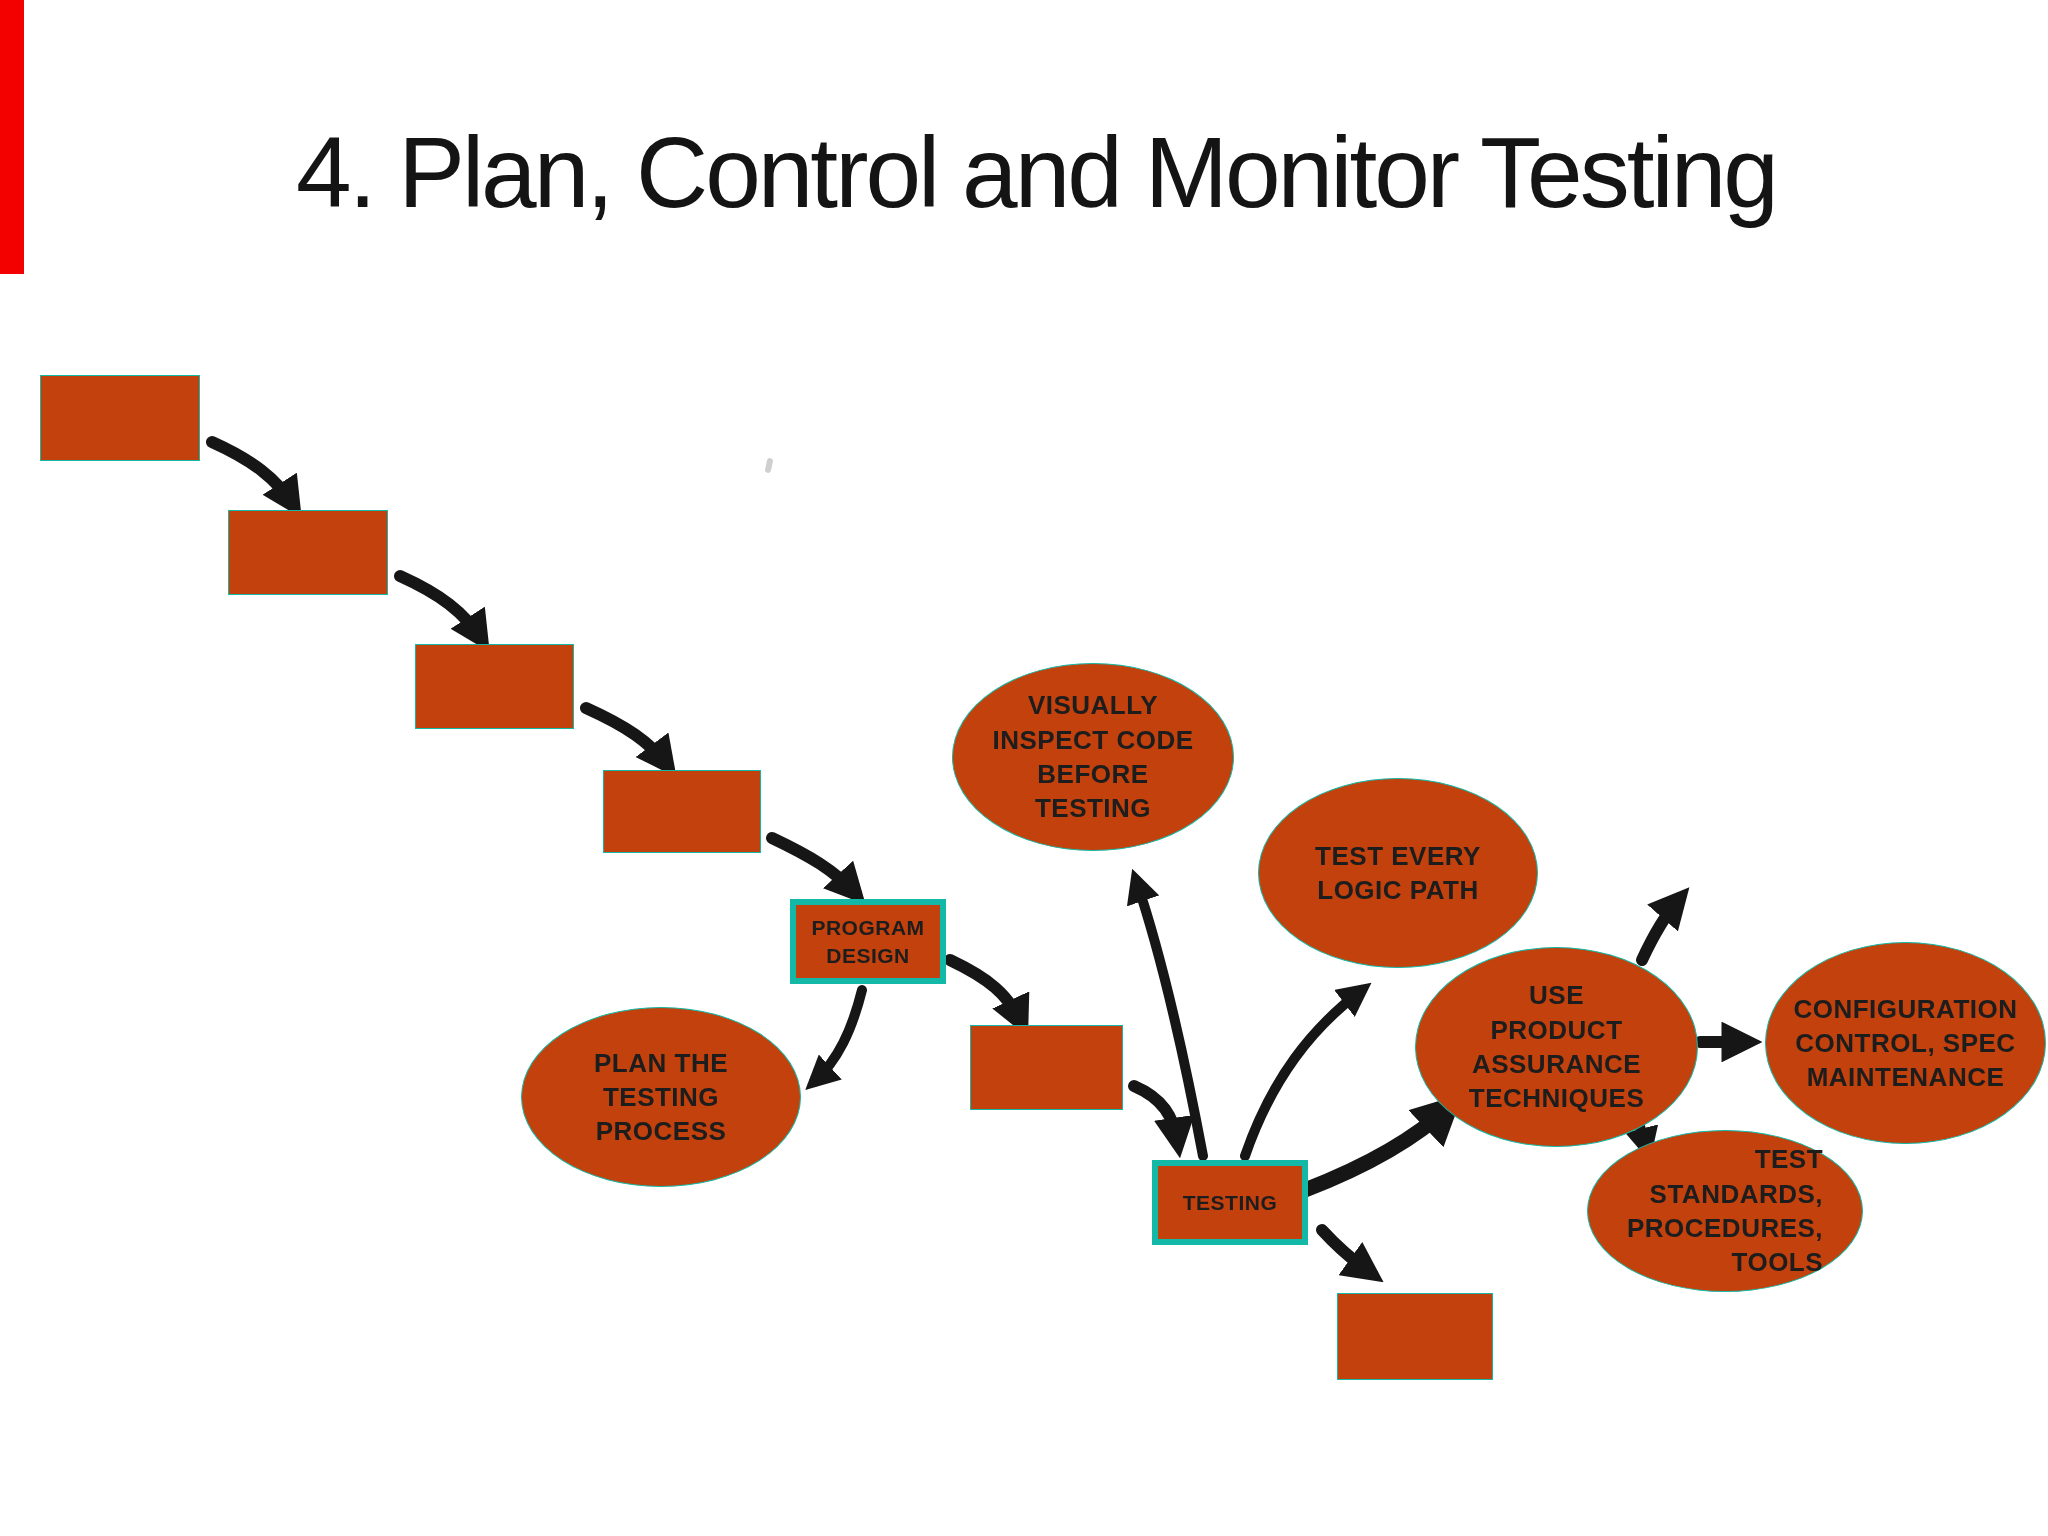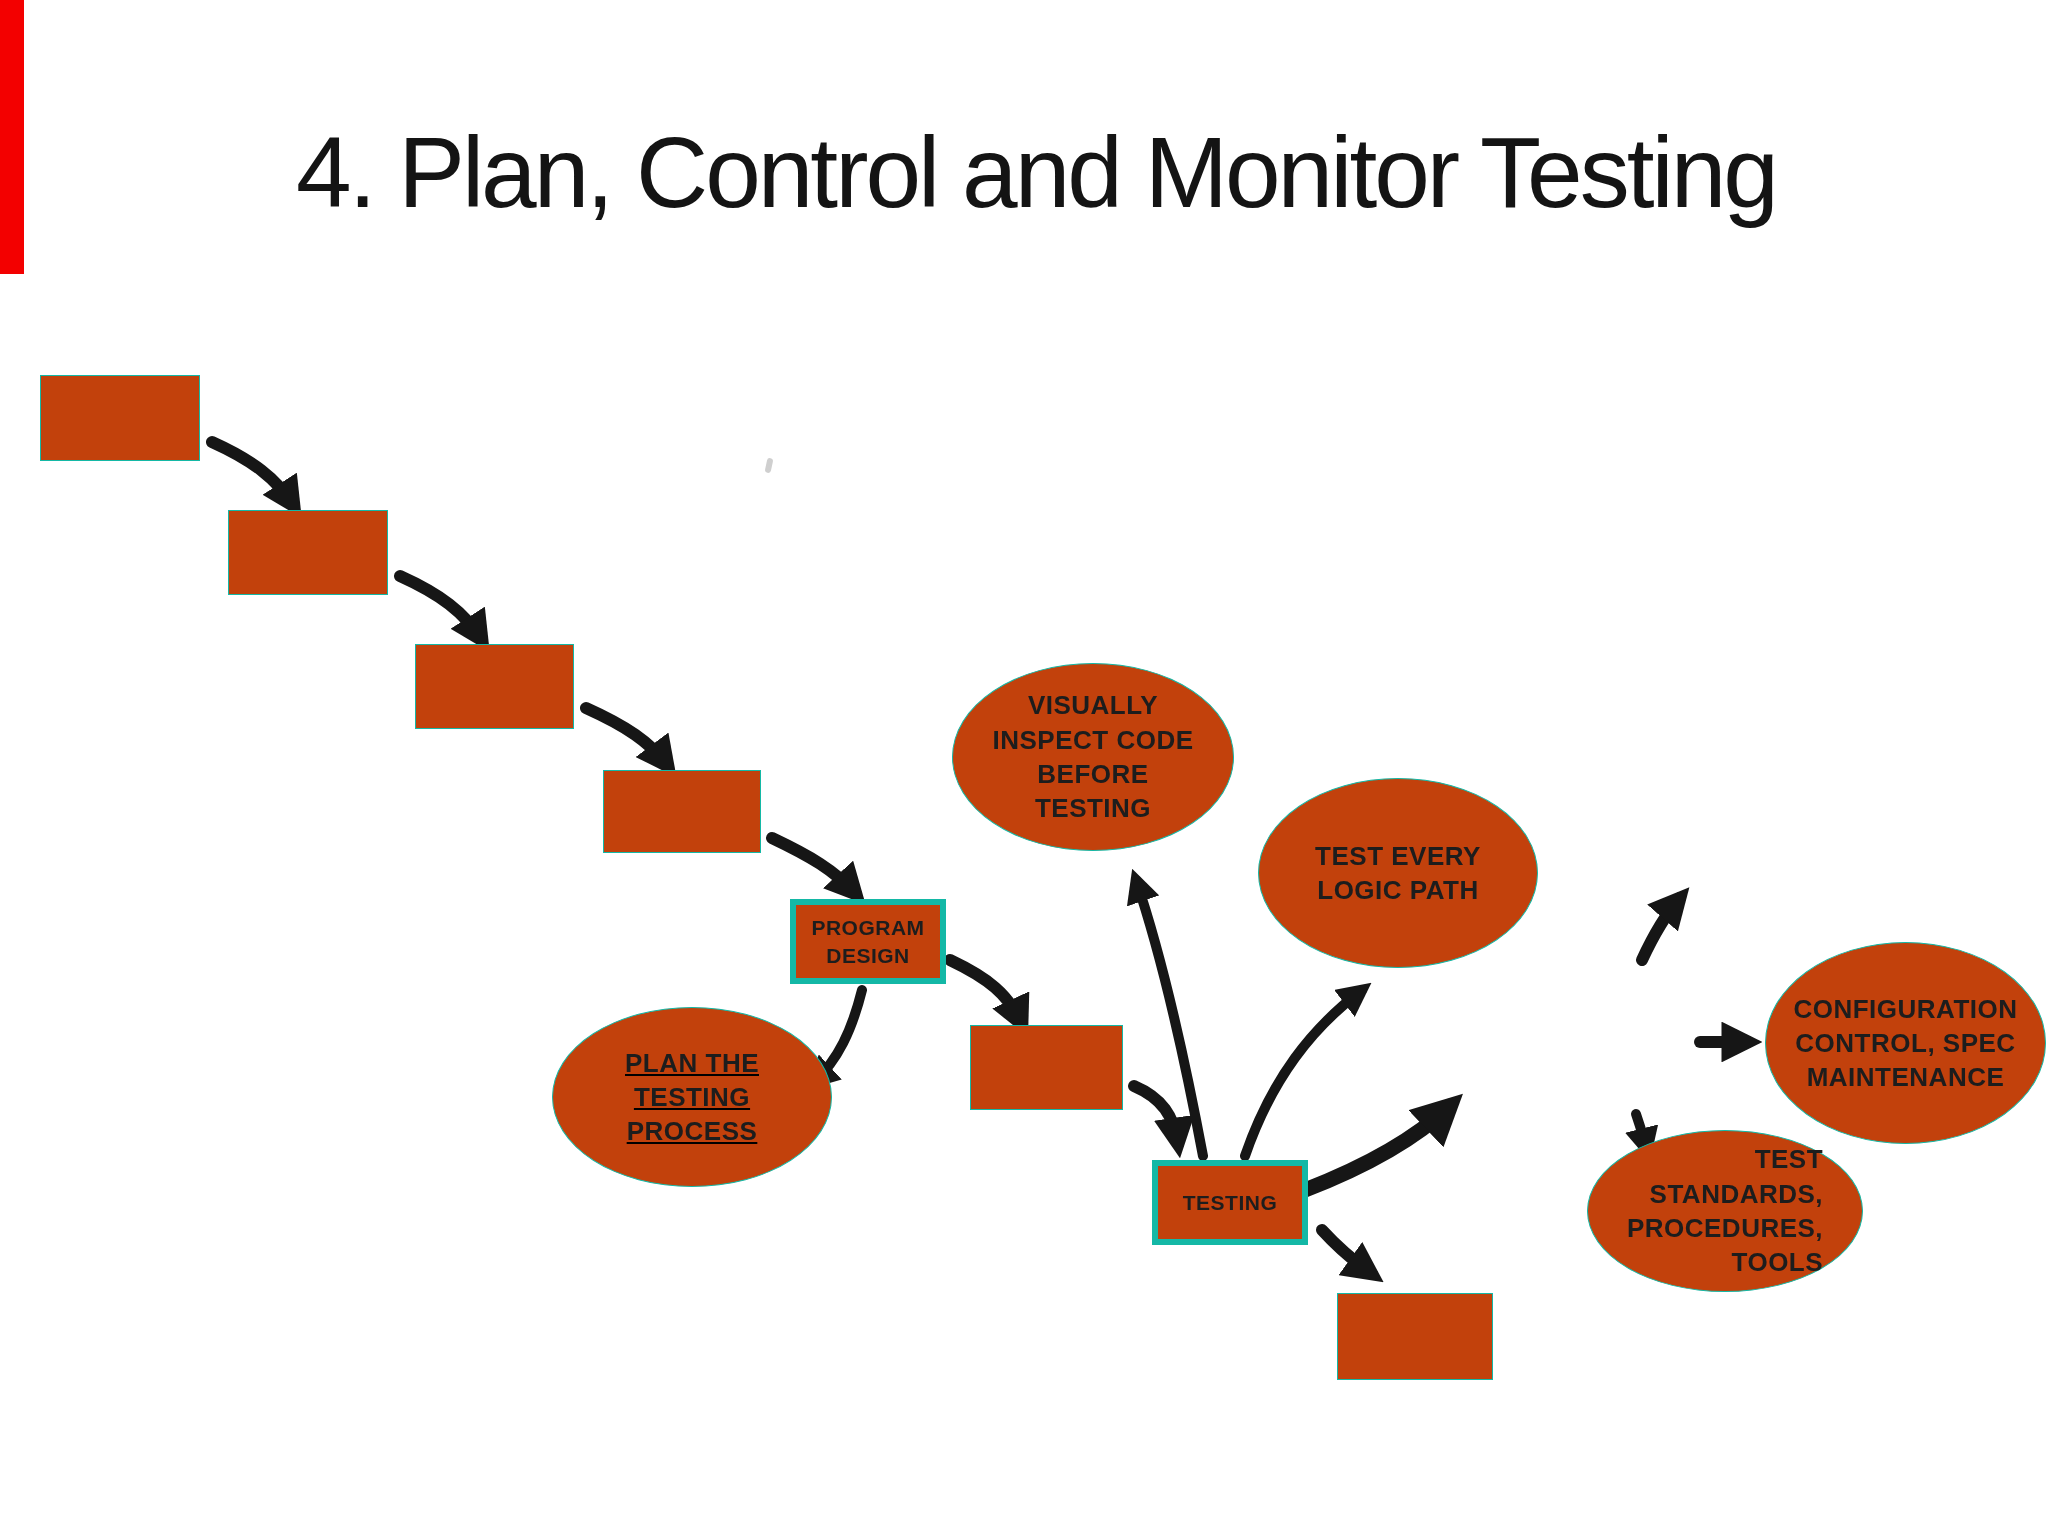--- a/index.html
+++ b/index.html
@@ -66,39 +66,45 @@
   </div>
 
   <div class="node" style="left:970px;top:1025px;width:153px;height:85px;"></div>
 
   <div class="node thick" style="left:1152px;top:1160px;width:156px;height:85px;">
     <span class="lbl lbl-lg">TESTING</span>
   </div>
 
   <div class="node" style="left:1337px;top:1293px;width:156px;height:87px;"></div>
 
-  <div class="node ellipse" style="left:552px;top:1007px;width:280px;height:180px;text-decoration:underline;">
+  <div class="node ellipse" style="left:521px;top:1007px;width:280px;height:180px;">
     <span class="lbl">PLAN THE
 TESTING
 PROCESS</span>
   </div>
 
   <div class="node ellipse" style="left:952px;top:663px;width:282px;height:188px;">
     <span class="lbl">VISUALLY
 INSPECT CODE
 BEFORE
 TESTING</span>
   </div>
 
   <div class="node ellipse" style="left:1258px;top:778px;width:280px;height:190px;">
     <span class="lbl">TEST EVERY
 LOGIC PATH</span>
   </div>
 
 
+  <div class="node ellipse" style="left:1415px;top:947px;width:283px;height:200px;">
+    <span class="lbl">USE
+PRODUCT
+ASSURANCE
+TECHNIQUES</span>
+  </div>
 
   <div class="node ellipse" style="left:1765px;top:942px;width:281px;height:202px;">
     <span class="lbl">CONFIGURATION
 CONTROL, SPEC
 MAINTENANCE</span>
   </div>
 
   <div class="node ellipse" style="left:1587px;top:1130px;width:276px;height:162px;text-align:right;">
     <span class="lbl">TEST
 STANDARDS,

